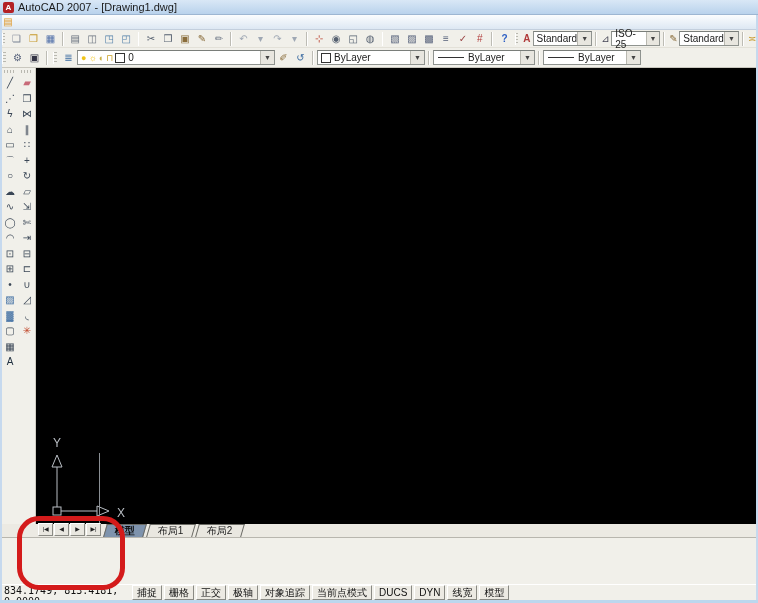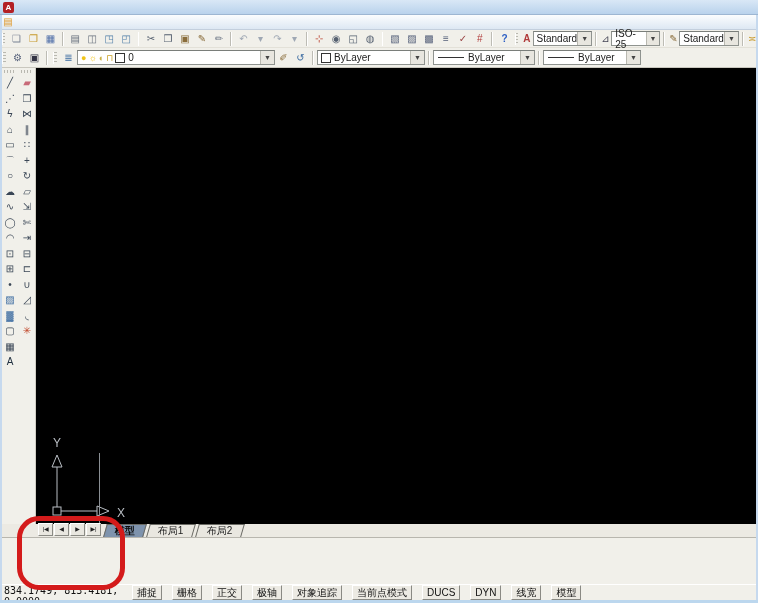--- a/index.html
+++ b/index.html
@@ -60,36 +60,37 @@
     border-top:1px solid #b8b6ae;padding:2px;box-sizing:border-box;}
   .cmd-history{height:20px;background:#fff;border:1px solid #a09f98;padding:3px 4px 0 4px;
     font-family:"DejaVu Sans Mono",monospace;font-size:11px;color:#111;box-sizing:border-box;}
   .cmd-input{margin-top:2px;height:18px;background:#fff;border:1px solid #a09f98;padding:2px 4px 0 4px;
     font-family:"DejaVu Sans Mono",monospace;font-size:11px;color:#111;box-sizing:border-box;}
   .caret{display:inline-block;width:1px;height:11px;background:#000;vertical-align:-1px;}
   
   .statusbar{position:absolute;left:0;top:584px;width:758px;height:16px;background:#f1f0ea;
     border-top:1px solid #fff;display:flex;align-items:flex-start;padding-left:4px;box-sizing:border-box;}
   .coords{font-family:"DejaVu Sans Mono",monospace;font-size:10px;color:#111;width:128px;}
-  .toggle{height:13px;line-height:13px;padding:0 4px;margin-right:10px;background:#eceae3;
+  .toggle{height:13px;line-height:13px;padding:0 4px;margin-right:2px;background:#eceae3;
     border:1px solid;border-color:#fff #8a8a84 #8a8a84 #fff;font-size:10px;color:#111;cursor:default;}
   
   .bottomstrip{position:absolute;left:0;top:600px;width:758px;height:3px;background:#bcd7ee;}
   .winborder-l{position:absolute;left:0;top:15px;width:2px;height:585px;background:#c6d9ee;}
   .winborder-r{position:absolute;right:0;top:15px;width:2px;height:585px;background:#c6d9ee;}
   .annotation{position:absolute;left:17px;top:516px;width:108px;height:74px;
     border:5px solid #d41b1b;border-radius:22px;box-sizing:border-box;z-index:60;pointer-events:none;}
 </style>
 </head>
 <body>
 
 <div id="app">
 
   <div class="titlebar">
     <span class="appicon">A</span>
+    <span class="wtitle">AutoCAD 2007 - [Drawing1.dwg]</span>
   </div>
 
   <div class="menubar">
     <span class="docicon">▤</span>
   </div>
 
   <div class="tbrow" id="tb1">
     <span class="handle"></span>
     <div class="group">
         <span class="tb-btn" style="color: rgb(125, 134, 150);">❏</span>

